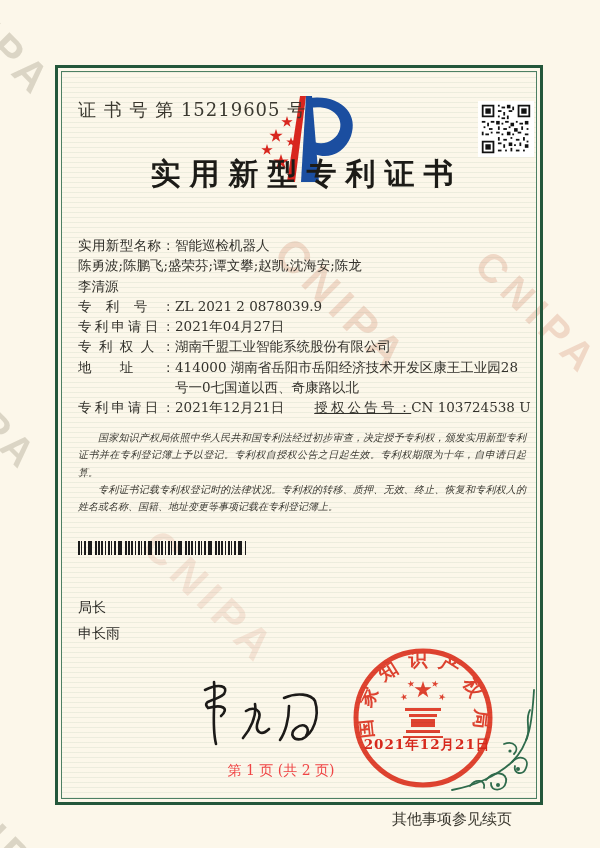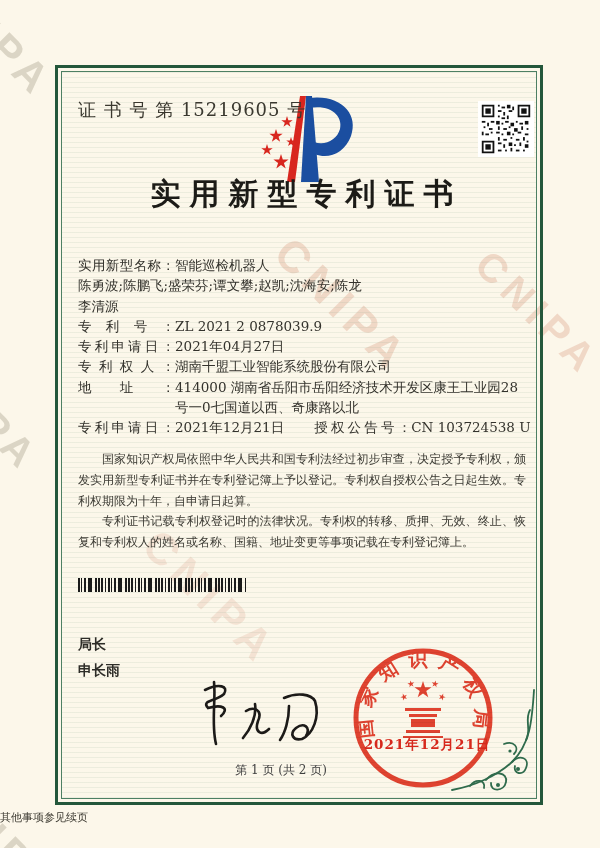--- a/index.html
+++ b/index.html
@@ -26,54 +26,54 @@
     position:absolute; left:3px; top:3px; right:3px; bottom:3px;
     border:1px solid #4d7f63;
     background:repeating-linear-gradient(180deg,
       rgba(140,172,146,0.14) 0px, rgba(140,172,146,0.14) 1px,
       rgba(255,255,255,0) 1px, rgba(255,255,255,0) 5px);
   }
   
   .content{ position:absolute; left:78px; top:98px; width:448px; z-index:2; }
   .cert-no{ font-size:18px; letter-spacing:1px; color:#3a382f; }
   .title{
-    margin-top:52px; text-align:center; font-size:30px; font-weight:bold;
+    margin-top:32px; text-align:center; font-size:30px; font-weight:bold;
     color:#1c1b17; letter-spacing:9px; padding-left:9px;
   }
   .fields{ margin-top:40px; font-size:13.5px; }
   .frow{ display:flex; line-height:1.5; }
   .flabel{
     flex:0 0 97px; width:97px; text-align:justify; text-align-last:justify;
     color:#33322c;
   }
   .fvalue{ flex:1; white-space:pre-line; color:#33322c; }
   .frow.two .fvalue{ flex:0 0 auto; white-space:nowrap; }
-  .frow.two .flabel2{ margin-left:30px; }
-  .body-text{ margin-top:12px; font-size:12px; line-height:1.72; text-align:justify; color:#3b3a33; }
+  .frow.two .flabel2{ margin-left:30px;text-decoration:underline; }
+  .body-text{ margin-top:12px; font-size:10px; line-height:1.72; text-align:justify; font-style:italic; color:#3b3a33; }
   .body-text p{ margin:0; text-indent:2em; }
   .barcode{
     margin-top:26px; width:168px; height:14px;
     background:
       repeating-linear-gradient(90deg,#1b1b1b 0 2px,transparent 2px 3px,#1b1b1b 3px 4px,transparent 4px 7px,#1b1b1b 7px 8px,transparent 8px 10px),
       repeating-linear-gradient(90deg,#1b1b1b 0 1px,transparent 1px 6px);
   }
   .director{ margin-top:44px; font-family:"DejaVu Sans","Liberation Sans",sans-serif; font-size:14px; color:#2e2d28; }
-  .director div{ margin-bottom:8px;font-weight:bold; }
+  .director div{ margin-bottom:8px; }
   
   .logo{ position:absolute; left:243px; top:84px; z-index:2; }
   .qr{ position:absolute; left:478px; top:101px; z-index:2; background:#fff; padding:2px; }
   .signature{ position:absolute; left:183px; top:678px; z-index:2; }
   .seal{ position:absolute; left:351px; top:646px; z-index:3; opacity:.9; mix-blend-mode:multiply; }
   .seal-date{
     position:absolute; left:349px; top:736px; width:156px; text-align:center;
     color:#d6281c; font-size:13.5px; font-weight:bold; letter-spacing:1px;
     z-index:4; white-space:nowrap;
   }
-  .page-info{ position:absolute; left:55px; top:762px; width:452px; text-align:center; font-size:12px; color:#404040; z-index:2; }
-  .note{ position:absolute; left:0; top:810px; width:512px; text-align:left; font-size:11px; color:#3a382f; z-index:2; }
+  .page-info{ position:absolute; left:55px; top:762px; width:452px; text-align:center; font-size:14px; color:#ef4444; z-index:2; }
+  .note{ position:absolute; left:0; top:810px; width:512px; text-align:right; font-size:15px; color:#3a382f; z-index:2; }
   .ornament{ position:absolute; left:446px; top:686px; z-index:2; }
 </style>
 </head>
 <body>
 
 <div class="page">
 
   <span class="wm gray" style="left:-52px; top:-42px; font-size:42px;">CNIPA</span>
   <span class="wm gray" style="left:-62px; top:338px; font-size:40px;">CNIPA</span>
   <span class="wm pink" style="left:300px; top:228px; font-size:44px;">CNIPA</span>

